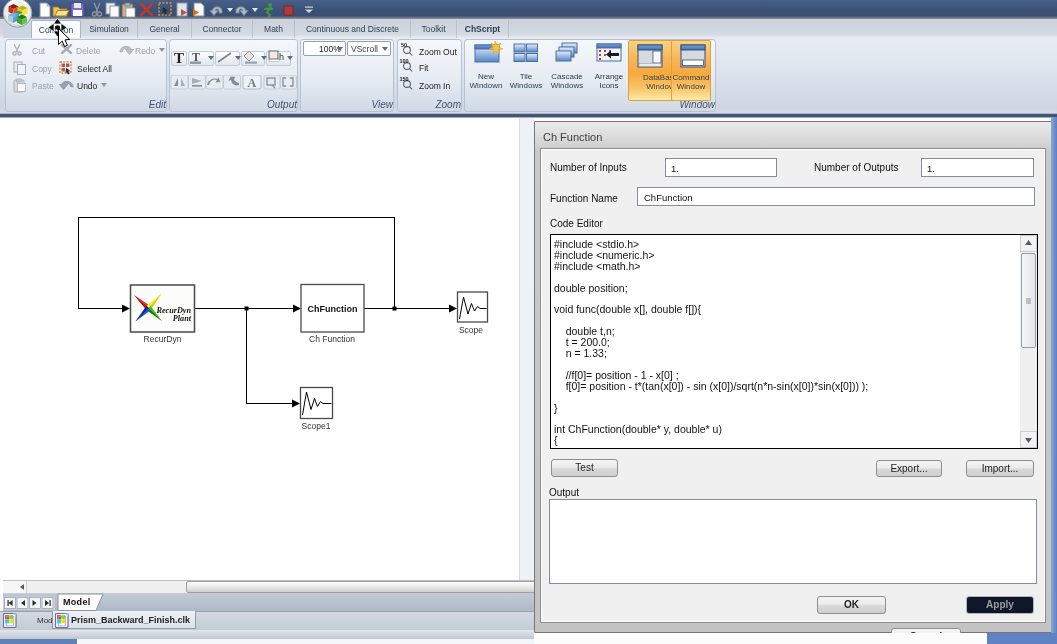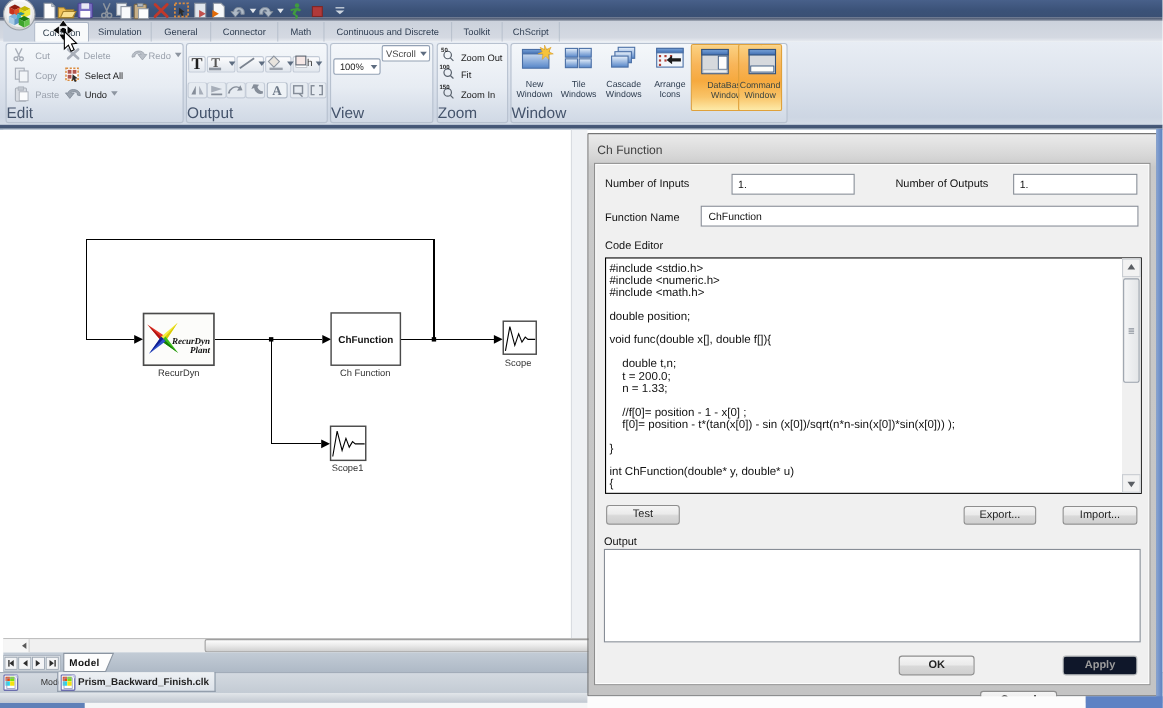--- a/index.html
+++ b/index.html
@@ -10,21 +10,21 @@
   #titlesep{left:0;top:16px;width:1057px;height:3px;background:linear-gradient(#44506a,#8b94a4);}
   #tabrow{left:0;top:19px;width:1057px;height:19px;background:linear-gradient(#ccd2dc,#d4d9e2 80%,#e9ecf1);}
   #tabrow .corner{position:absolute;left:3px;top:3px;width:30px;height:16px;background:#cdd5e1;}
   .tab{position:absolute;top:1px;height:18px;line-height:19px;text-align:center;font-size:8.5px;color:#2f3e52;border-right:1px solid rgba(165,176,192,0.55);box-sizing:border-box;}
   .tab.sel{background:#f8fafb;border:1px solid #a9b4c4;border-bottom:none;border-radius:2px 2px 0 0;color:#33424f;}
   
   #ribbon{left:0;top:38px;width:1057px;height:76px;background:linear-gradient(#e8edf4,#dfe5ee 40%,#cdd6e3 90%,#d4dce7);}
   #ribbonedge{left:0;top:113px;width:1057px;height:4px;background:linear-gradient(#aab7c8 0,#aab7c8 1px,#47597a 1px,#3f536f 4px);}
   #canvasline{left:0;top:117px;width:1057px;height:1px;background:#9fb0c4;}
   .grp{position:absolute;top:39px;height:73px;border:1px solid #b7c1cf;border-radius:3px;background:linear-gradient(#f4f7fa,#e7ecf3 55%,#dae1eb 80%,#d0d9e5);box-sizing:border-box;}
-  .grplabel{position:absolute;bottom:1px;width:100%;text-align:left;font-size:14px;color:#44536b;}
+  .grplabel{position:absolute;bottom:1px;width:100%;text-align:right;font-size:10px;color:#44536b;font-style:italic;}
   .ritem{position:absolute;font-size:8.5px;white-space:nowrap;}
   .gray{color:#9aa1ac;}
   .blk{color:#1c1c1c;}
   
   .lbtn{position:absolute;border:1px solid #c3cbd7;background:linear-gradient(#fdfdfe,#eef1f5 50%,#e2e7ee);border-radius:2px;box-sizing:border-box;}
   
   .combo{position:absolute;height:15px;background:#fff;border:1px solid #93a1b4;border-radius:2px;font-size:8.5px;line-height:14px;color:#1c1c1c;box-sizing:border-box;}
   .combo .ar{position:absolute;right:2px;top:5px;width:0;height:0;border-left:3px solid transparent;border-right:3px solid transparent;border-top:4px solid #5d6c80;}
   
   .wbtn{position:absolute;top:40px;width:44px;height:61px;text-align:center;font-size:8px;color:#2c3b4e;}
@@ -48,21 +48,21 @@
 <div class="abs" id="titlesep"></div>
 <div class="abs" id="tabrow">
   <div class="corner"></div>
   <div class="tab sel" style="left:31px;width:50px;">Common</div>
   <div class="tab" style="left:81px;width:57px;">Simulation</div>
   <div class="tab" style="left:138px;width:54px;">General</div>
   <div class="tab" style="left:192px;width:61px;">Connector</div>
   <div class="tab" style="left:253px;width:42px;">Math</div>
   <div class="tab" style="left:295px;width:116px;">Continuous and Discrete</div>
   <div class="tab" style="left:411px;width:46px;">Toolkit</div>
-  <div class="tab" style="left:457px;width:52px;">ChScript</div>
+  <div class="tab" style="left:457px;width:52px;font-weight:bold;">ChScript</div>
 </div>
 
 <svg class="abs" style="left:0;top:0;" width="330" height="34" viewBox="0 0 330 34">
   <defs>
     <linearGradient id="orbg" x1="0" y1="0" x2="0" y2="1">
       <stop offset="0" stop-color="#fdfdfd"></stop>
         <stop offset="1" stop-color="#d2d2d2"></stop>
     </linearGradient>
   </defs>
   <circle cx="17.5" cy="13" r="14.3" fill="url(#orbg)" stroke="#9aa0a8" stroke-width="1"></circle>
@@ -266,21 +266,21 @@
       <path d="M104,10 l3,3"></path>
     </g>
   <g fill="none" stroke="#858d99" stroke-width="1.3">
       <path d="M118,3 h-3 v8 h3 M122,3 h3 v8 h-3"></path>
     </g>
 </svg>
 
 <div class="grp" style="left:300px;width:94px;">
   <div class="grplabel">View</div>
 </div>
-<div class="combo" style="left:303px;top:41px;width:43px;padding-left:5px;margin-top:12px;">100%<span class="ar"></span></div>
+<div class="combo" style="left:303px;top:41px;width:43px;padding-left:15px;">100%<span class="ar"></span></div>
 <div class="combo" style="left:347px;top:41px;width:44px;padding-left:3px;color:#444;">VScroll<span class="ar"></span></div>
 
 <div class="grp" style="left:397px;width:65px;">
   <div class="grplabel">Zoom</div>
   <div class="ritem blk" style="left:21px;top:7px;">Zoom Out</div>
   <div class="ritem blk" style="left:21px;top:23px;">Fit</div>
   <div class="ritem blk" style="left:21px;top:41px;">Zoom In</div>
 </div>
 <svg class="abs" style="left:397px;top:39px;" width="65" height="73" viewBox="0 0 65 73">
   <g fill="none" stroke="#5b646f" stroke-width="1.1">

